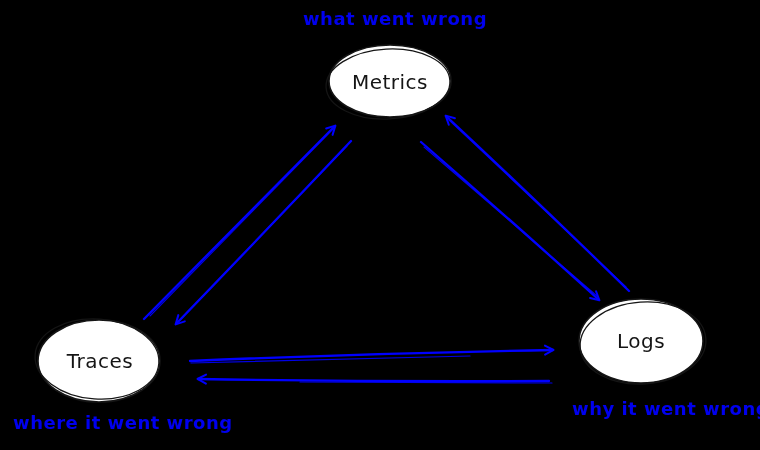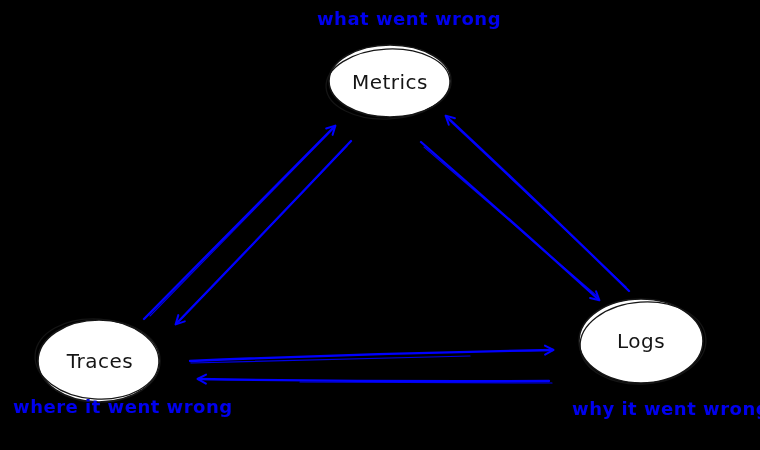--- a/index.html
+++ b/index.html
@@ -61,28 +61,28 @@
   }
   .annotation {
     position: absolute;
     color: var(--annotation-blue, #0000ee);
     font-weight: bold;
     font-size: 18px;
     letter-spacing: 0.5px;
     white-space: nowrap;
   }
   .annotation.top {
-    left: 308px;
+    left: 294px;
     top: 8px;
     width: 202px;
     text-align: center;
   }
   .annotation.bottom-left {
     left: 13px;
-    top: 396px;
+    top: 412px;
   }
   .annotation.bottom-right {
     left: 572px;
     top: 398px;
   }
 </style>
 </head>
 <body>
 
 <div class="canvas">

